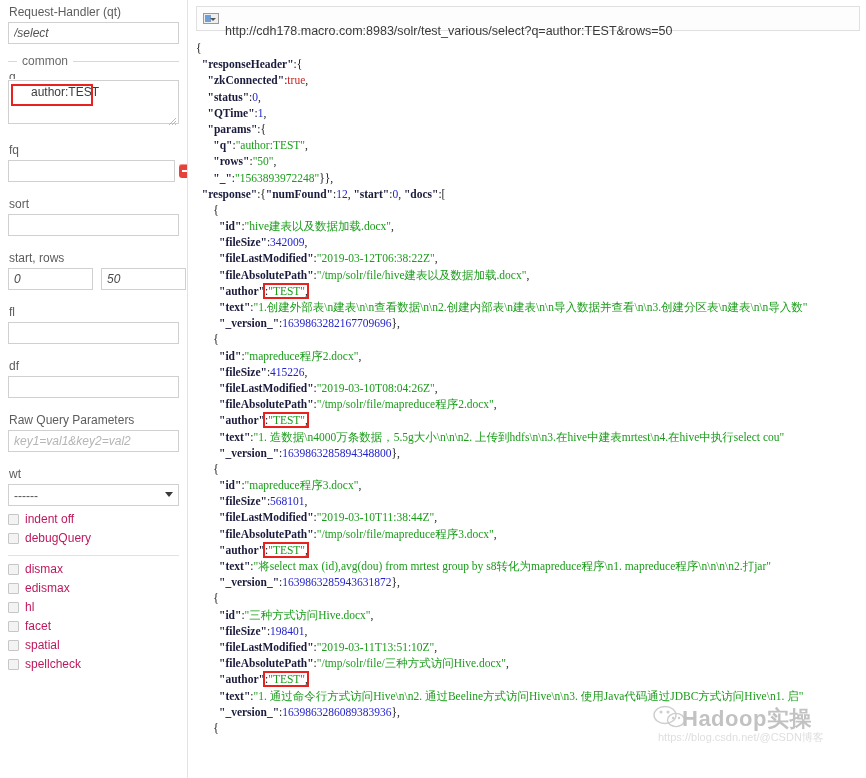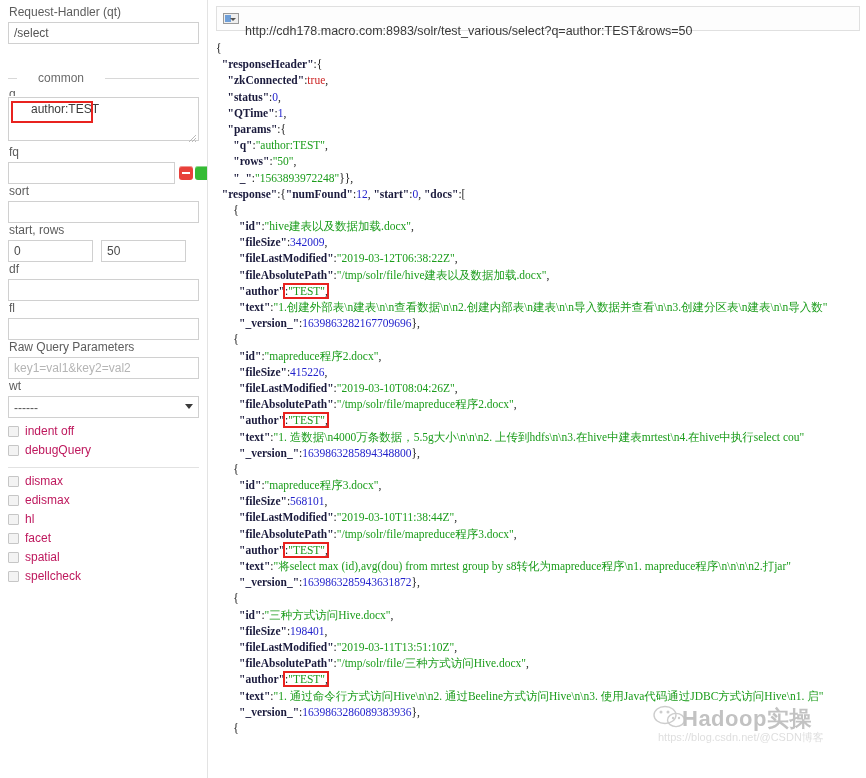--- a/index.html
+++ b/index.html
@@ -12,21 +12,21 @@
   }
   #app {
     position: relative;
     width: 866px; height: 778px;
     display: flex;
     background: #fff;
   }
 
   
   .sidebar {
-    width: 208px;
+    width: 188px;
     height: 778px;
     padding: 6px 8px 0 8px;
     border-right: 1px solid #e3e3e3;
     background: #fff;
     position: relative;
     overflow: hidden;
   }
   .field-label {
     font-size: 12px;
     color: #5c5c5c;
@@ -38,32 +38,33 @@
     width: 100%;
     height: 22px;
     border: 1px solid #d0d0d0;
     background: #fff;
     font-size: 12px;
     color: #4a4a4a;
     padding: 2px 5px;
     font-family: "Liberation Sans", sans-serif;
     outline: none;
     border-radius: 0;
+    font-style: italic;
   }
   .txt-input::placeholder { color: #b5b5b5; }
   .handler-value {
     color: #555;
   }
 
   
   .legend-row {
     display: flex;
     align-items: center;
-    margin: 28px 0 8px 0;
-    gap: 21px;
+    margin: 11px 0 8px 0;
+    gap: 5px;
     text-align: center;
   }
   .legend-dash {
     width: 9px; height: 1px; background: #d8d8d8;
   }
   .legend-text {
     font-size: 12px; color: #6b6b6b;
     line-height: 12px;
   }
   .legend-line {
@@ -125,21 +126,21 @@
     cursor: pointer;
     box-shadow: inset 0 1px 0 rgba(255,255,255,.45);
   }
   .pm-minus { background: #e8403a; }
   .pm-plus  { background: #35bb35; }
   .pm-glyph {
     display: block;
     width: 8px; height: 2px; background: #fff;
   }
 
-  .blk { margin-top: 1px; }
+  .blk { margin-top: 16px; }
   .two-col { display: flex; gap: 8px; }
   .two-col .txt-input { width: 85px; }
 
   
   .sel-wrap { position: relative; }
   .sel {
     width: 100%;
     height: 22px;
     border: 1px solid #d0d0d0;
     background: #fff;
@@ -353,26 +354,26 @@
 
     <div class="blk">
       <div class="field-label">start, rows</div>
       <div class="two-col">
         <input class="txt-input" value="0" style="">
         <input class="txt-input" value="50" style="">
       </div>
     </div>
 
     <div class="blk">
+      <div class="field-label">fl</div>
+      <input class="txt-input" value="" style="">
+    </div>
+
+    <div class="blk">
       <div class="field-label">df</div>
-      <input class="txt-input" value="" style="">
-    </div>
-
-    <div class="blk">
-      <div class="field-label">fl</div>
       <input class="txt-input" value="" style="">
     </div>
 
     <div class="blk">
       <div class="field-label">Raw Query Parameters</div>
       <input class="txt-input" placeholder="key1=val1&amp;key2=val2" style="">
     </div>
 
     <div class="blk">
       <div class="field-label">wt</div>

